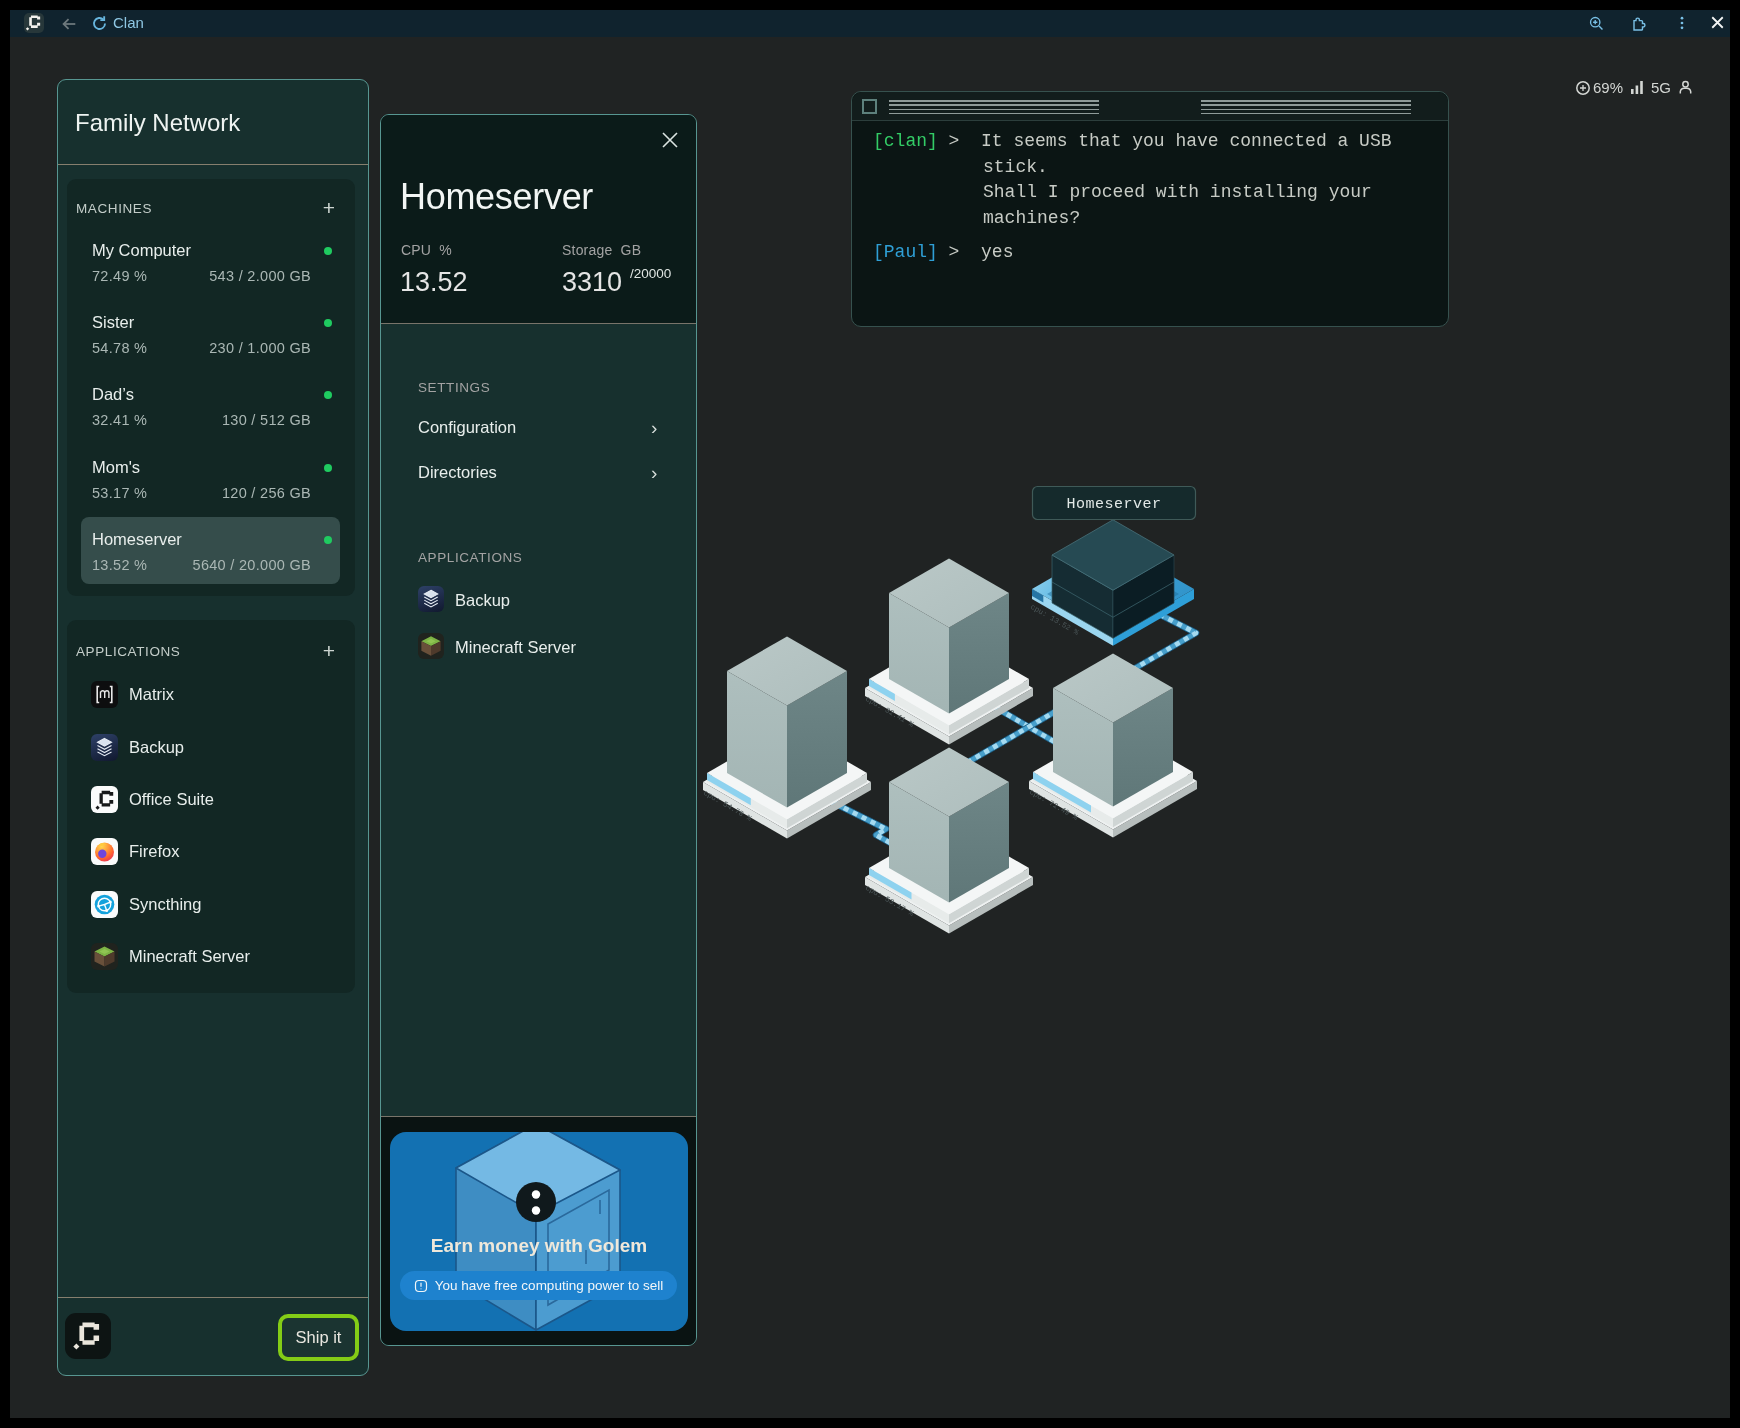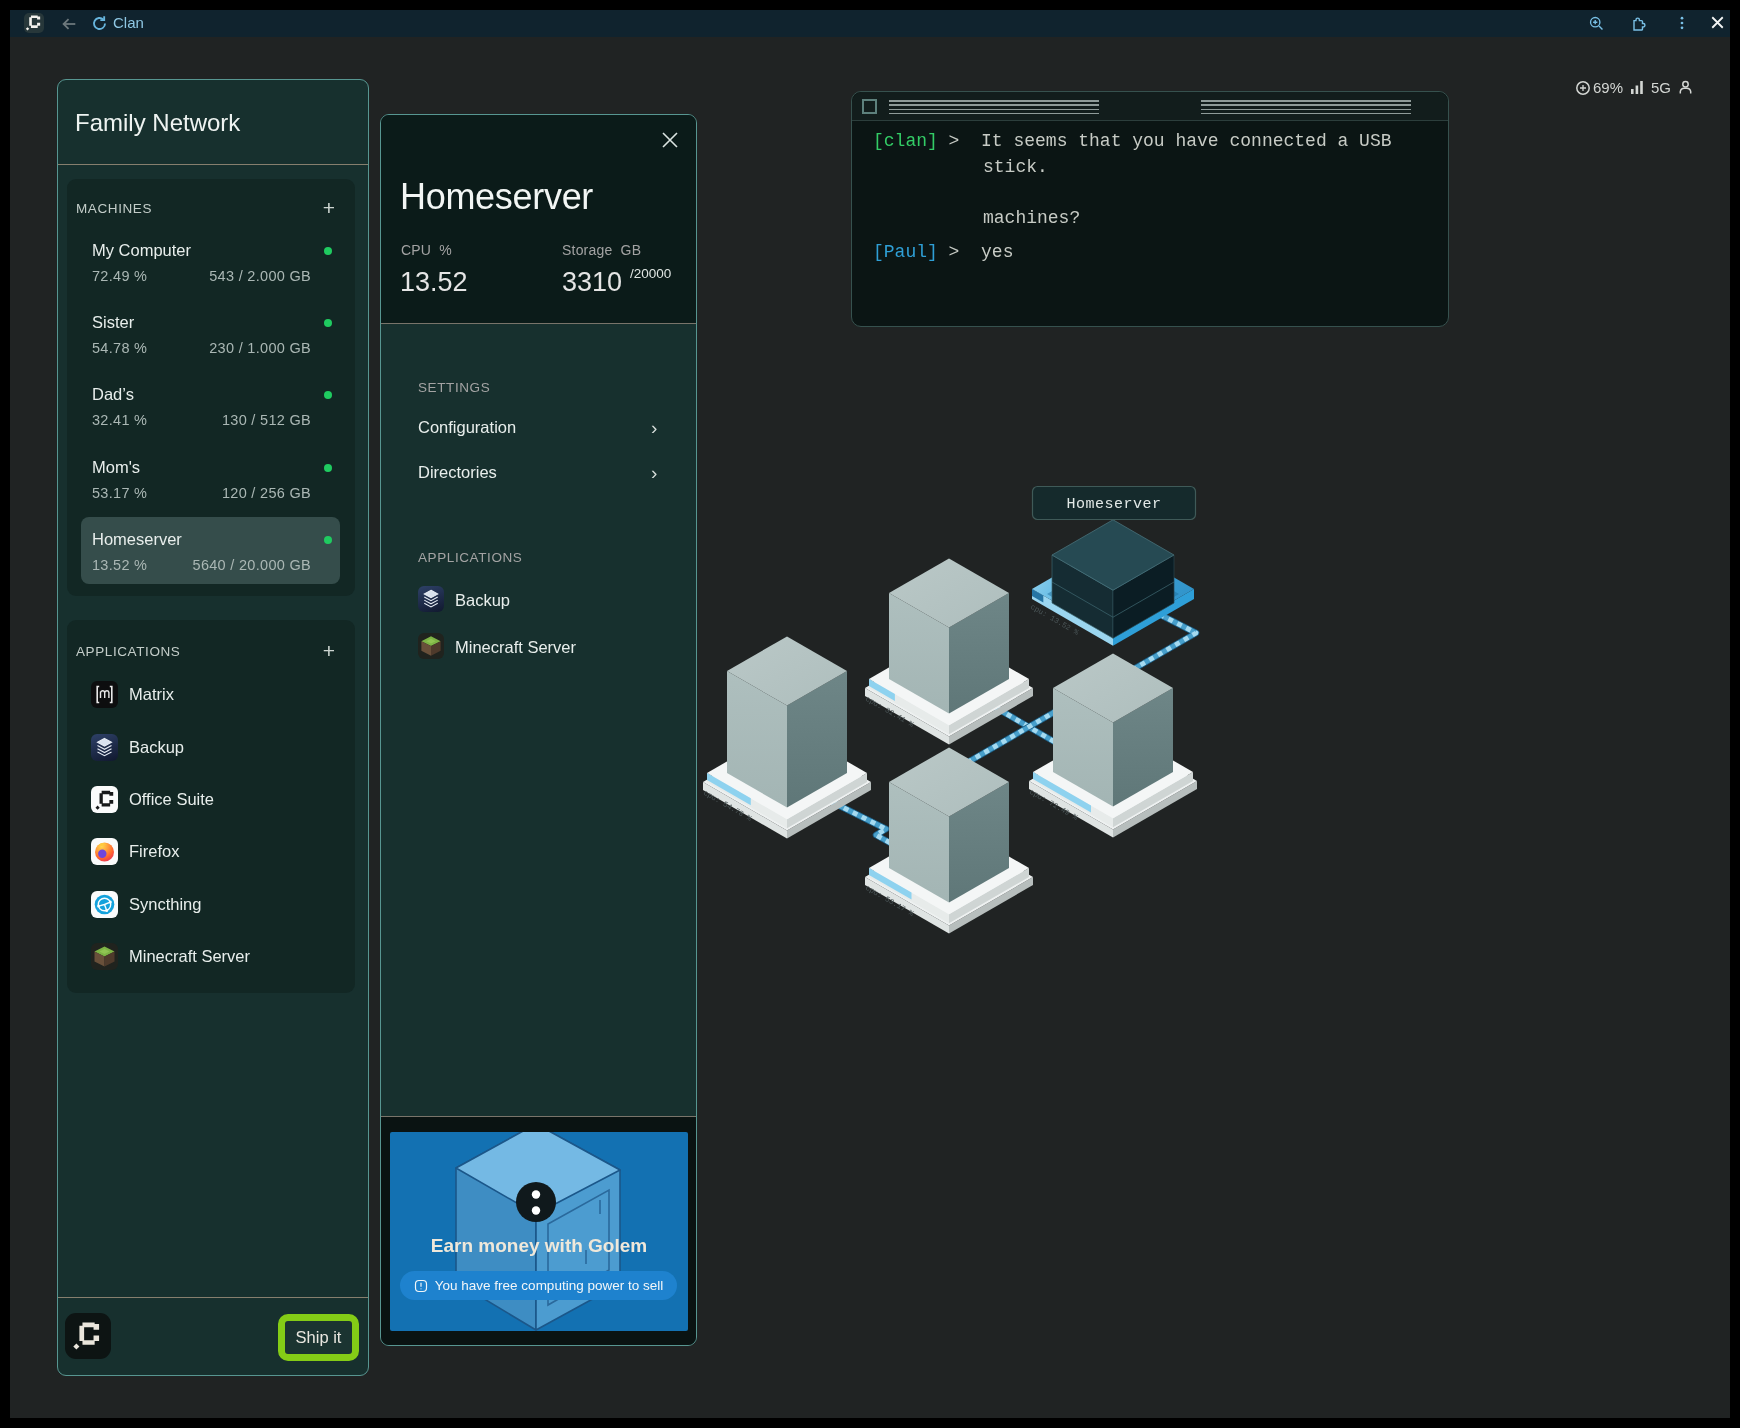--- a/index.html
+++ b/index.html
@@ -23,30 +23,30 @@
   .cardlabel { position:absolute; left:9px; font-size:13.5px; color:#c3cdc9; letter-spacing:0.6px; }
   .plus { position:absolute; right:20px; font-size:21px; font-weight:300; color:#cdd5d1; }
   .mname { position:absolute; left:25px; font-size:16.5px; color:#e8eeec; }
   .mdot { position:absolute; left:257px; width:8px; height:8px; border-radius:50%; background:#1fcb60; }
   .mstat { position:absolute; left:25px; right:44px; font-size:14.5px; color:#aab7b4; letter-spacing:0.3px; }
   .mstat b { float:right; font-weight:400; }
   #selrow { position:absolute; left:14px; top:338px; width:259px; height:67px; background:#354d4b; border-radius:8px; }
   .appicon { position:absolute; left:24px; width:27px; height:27px; border-radius:6px; }
   .appname { position:absolute; left:62px; font-size:16.5px; color:#e8eeec; }
   #shiplogo { position:absolute; left:7px; top:1233px; width:46px; height:46px; background:#0d1413; border-radius:11px; }
-  #shipbtn { position:absolute; left:220px; top:1234px; width:81px; height:47px; border:7px solid #84cc16; border-radius:10px; background:#1b3431; color:#e9e7e0; font-size:16.5px; display:flex; align-items:center; justify-content:center; }
+  #shipbtn { position:absolute; left:220px; top:1234px; width:81px; height:47px; border:4px solid #84cc16; border-radius:10px; background:#1b3431; color:#e9e7e0; font-size:16.5px; display:flex; align-items:center; justify-content:center; }
   
   #mpanel { position:absolute; left:370px; top:77px; width:317px; height:1232px; background:#17302e; border:1px solid #579691; border-radius:9px; overflow:hidden; }
   #mtop { position:absolute; left:0; top:0; width:100%; height:209px; background:#0b1b19; border-bottom:1px solid #79746a; }
   #mclose { position:absolute; left:280px; top:16px; width:18px; height:18px; color:#dbe4e1; }
   #mtitle { position:absolute; left:19px; top:61px; font-size:36px; color:#f2f6f4; letter-spacing:-0.3px; }
   .statlabel { position:absolute; font-size:14px; color:#a3a3a3; letter-spacing:0.2px; }
   .statval { position:absolute; font-size:27px; color:#e5e5e5; }
   #mfoot { position:absolute; left:0; top:1001px; width:100%; height:231px; background:#0a1312; border-top:1px solid #79746a; }
-  #golem { position:absolute; left:9px; top:1017px; width:298px; height:199px; background:#1371b2; border-radius:2px; overflow:hidden; }
+  #golem { position:absolute; left:9px; top:1017px; width:298px; height:199px; background:#1371b2; border-radius:16px; overflow:hidden; }
   #golemtitle { position:absolute; left:0; top:103px; width:100%; text-align:center; font-size:19px; font-weight:700; color:#efe8da; }
   #golempill { position:absolute; left:10px; top:139px; width:277px; height:29px; background:#1e82ce; border-radius:15px; color:#f2f6f8; font-size:13.5px; display:flex; align-items:center; justify-content:center; }
   .srow-label { position:absolute; left:37px; font-size:13.5px; color:#a3a3a3; letter-spacing:0.6px; }
   .srow { position:absolute; left:37px; font-size:16.5px; color:#e8eeec; }
   .chev { position:absolute; left:270px; font-size:19px; color:#d5dcd9; }
   
   #term { position:absolute; left:841px; top:54px; width:598px; height:236px; background:#0b1514; border:1px solid #36514e; border-radius:10px; }
   #termbar { position:absolute; left:0; top:0; width:100%; height:29px; background:#121d1c; border-bottom:1px solid #2c3e3c; border-radius:10px 10px 0 0; }
   #termtitle { position:absolute; left:0; top:6px; width:100%; text-align:center; font-family:"Liberation Mono",monospace; font-size:15px; color:#77c7bd; }
   .tline { position:absolute; font-family:"Liberation Mono",monospace; font-size:18px; line-height:25.6px; white-space:pre; color:#c7cbc5; }
@@ -227,20 +227,21 @@
       </div>
     </div>
     <div id="term">
       <div id="termbar">
         <div style="position:absolute;left:10px;top:7px;width:15px;height:15px;border:2px solid #5d807c"></div>
         <div style="position:absolute;left:37px;top:8px;width:210px;height:14px;background:repeating-linear-gradient(to bottom,#8f9b99 0 1.6px,transparent 1.6px 4.4px)"></div>
         <div style="position:absolute;left:349px;top:8px;width:210px;height:14px;background:repeating-linear-gradient(to bottom,#8f9b99 0 1.6px,transparent 1.6px 4.4px)"></div>
       </div>
       <div class="tline" style="left:21px; top:37px;"><span class="green">[clan]</span> &gt;&nbsp; <span>It seems that you have connected a USB</span></div>
       <div class="tline" style="left:131px; top:63px;">stick.</div>
+      <div class="tline" style="left:131px; top:88px;">Shall I proceed with installing your</div>
       <div class="tline" style="left:131px; top:114px;">machines?</div>
       <div class="tline" style="left:21px; top:148px;"><span class="blue">[Paul]</span> &gt;&nbsp; <span>yes</span></div>
     </div>
 <svg id="scene" width="600" height="560" viewBox="0 0 600 560" style="position:absolute;left:660px;top:424px">
 <defs>
 <linearGradient id="ct" x1="0" y1="0" x2="1" y2="1">
           <stop offset="0" stop-color="#bac8c7"></stop>
           <stop offset="1" stop-color="#aebebd"></stop>
         </linearGradient>
 <linearGradient id="cl" x1="0" y1="0" x2="0" y2="1">

